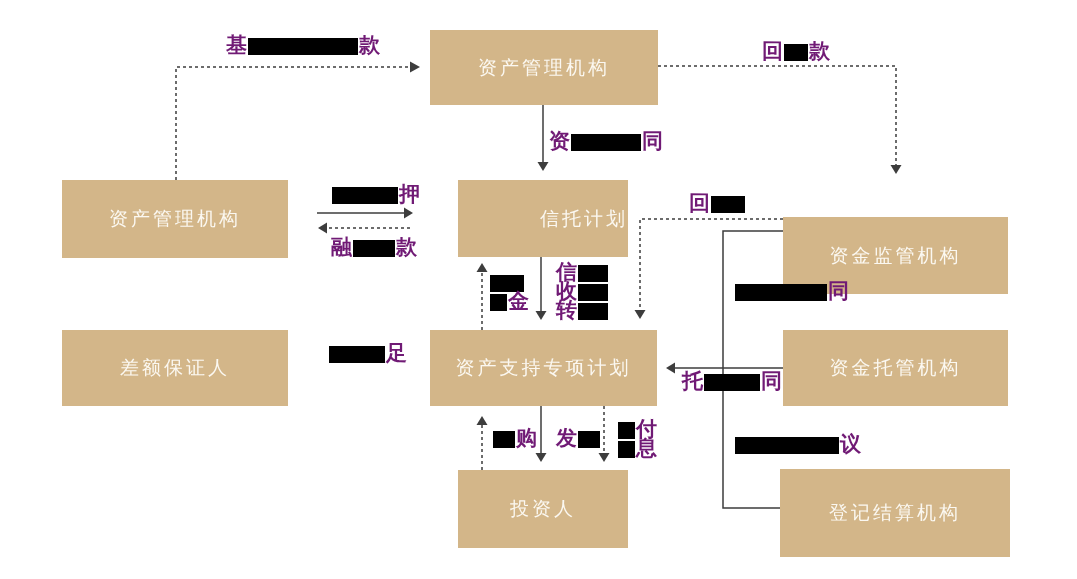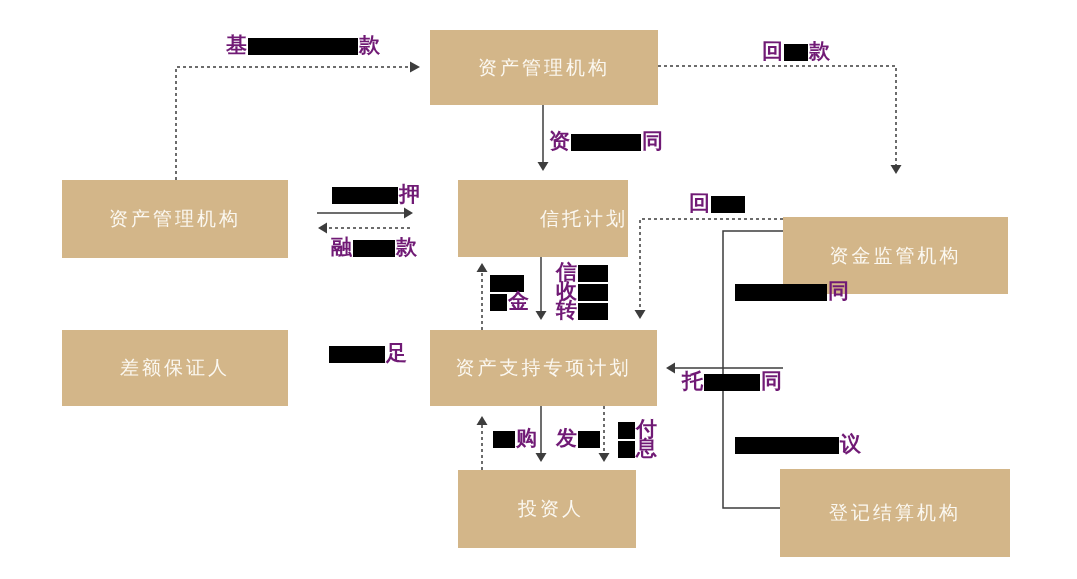--- a/index.html
+++ b/index.html
@@ -12,21 +12,21 @@
   .node{position:absolute;background:var(--box-fill);color:var(--box-text);
         display:flex;align-items:center;justify-content:center;
         font-size:19px;letter-spacing:3px;font-weight:400;}
   .b1{left:430px;top:30px;width:228px;height:75px;}
   .b2{left:62px;top:180px;width:226px;height:78px;}
   .b3{left:458px;top:180px;width:170px;height:77px;justify-content:flex-end;}
   .b4{left:783px;top:181px;width:225px;height:77px;margin-top:36px;}
   .b5{left:62px;top:330px;width:226px;height:76px;}
   .b6{left:430px;top:330px;width:227px;height:76px;}
   .b7{left:783px;top:330px;width:225px;height:76px;}
-  .b8{left:458px;top:470px;width:170px;height:78px;padding-left:8px;}
+  .b8{left:458px;top:470px;width:170px;height:78px;}
   .b9{left:780px;top:469px;width:230px;height:88px;}
   .elabel{position:absolute;font-size:21px;font-weight:bold;color:#701a75;
           white-space:nowrap;line-height:18px;}
   .bar{display:inline-block;background:var(--redaction);height:17px;vertical-align:-3px;margin:0 1px;}
   .l-fund-payment{left:226px;top:36px;}
   .l-recovery-payment{left:762px;top:42px;}
   .l-management-contract{left:549px;top:132px;}
   .l-pledge{left:331px;top:185px;}
   .l-loan{left:331px;top:238px;}
   .l-recovery{left:689px;top:194px;}
@@ -97,20 +97,23 @@
     </div>
   <div class="node b4">
       <span>资金监管机构</span>
     </div>
   <div class="node b5">
       <span>差额保证人</span>
     </div>
   <div class="node b6">
       <span>资产支持专项计划</span>
     </div>
+  <div class="node b7">
+      <span>资金托管机构</span>
+    </div>
   <div class="node b8">
       <span>投资人</span>
     </div>
   <div class="node b9">
       <span>登记结算机构</span>
     </div>
 
   <div class="elabel l-fund-payment">基<span class="bar" style="width: 110px;"></span>款</div>
   <div class="elabel l-recovery-payment">回<span class="bar" style="width: 24px;"></span>款</div>
   <div class="elabel l-management-contract">资<span class="bar" style="width: 70px;"></span>同</div>

